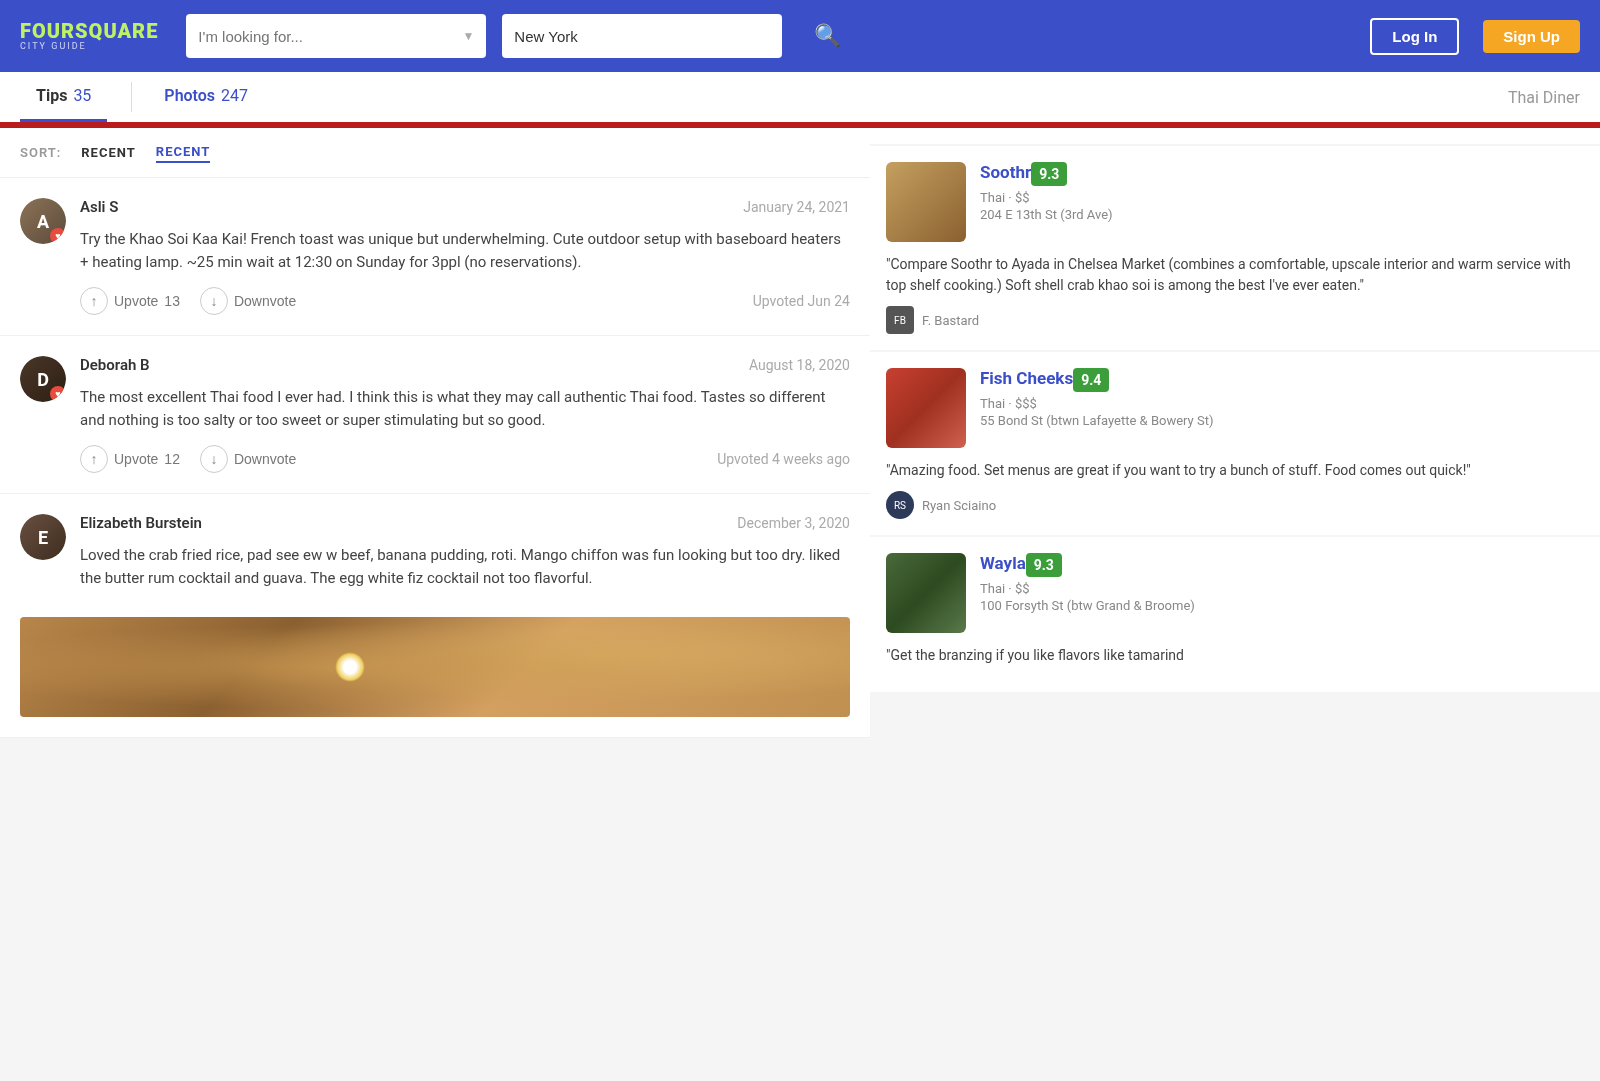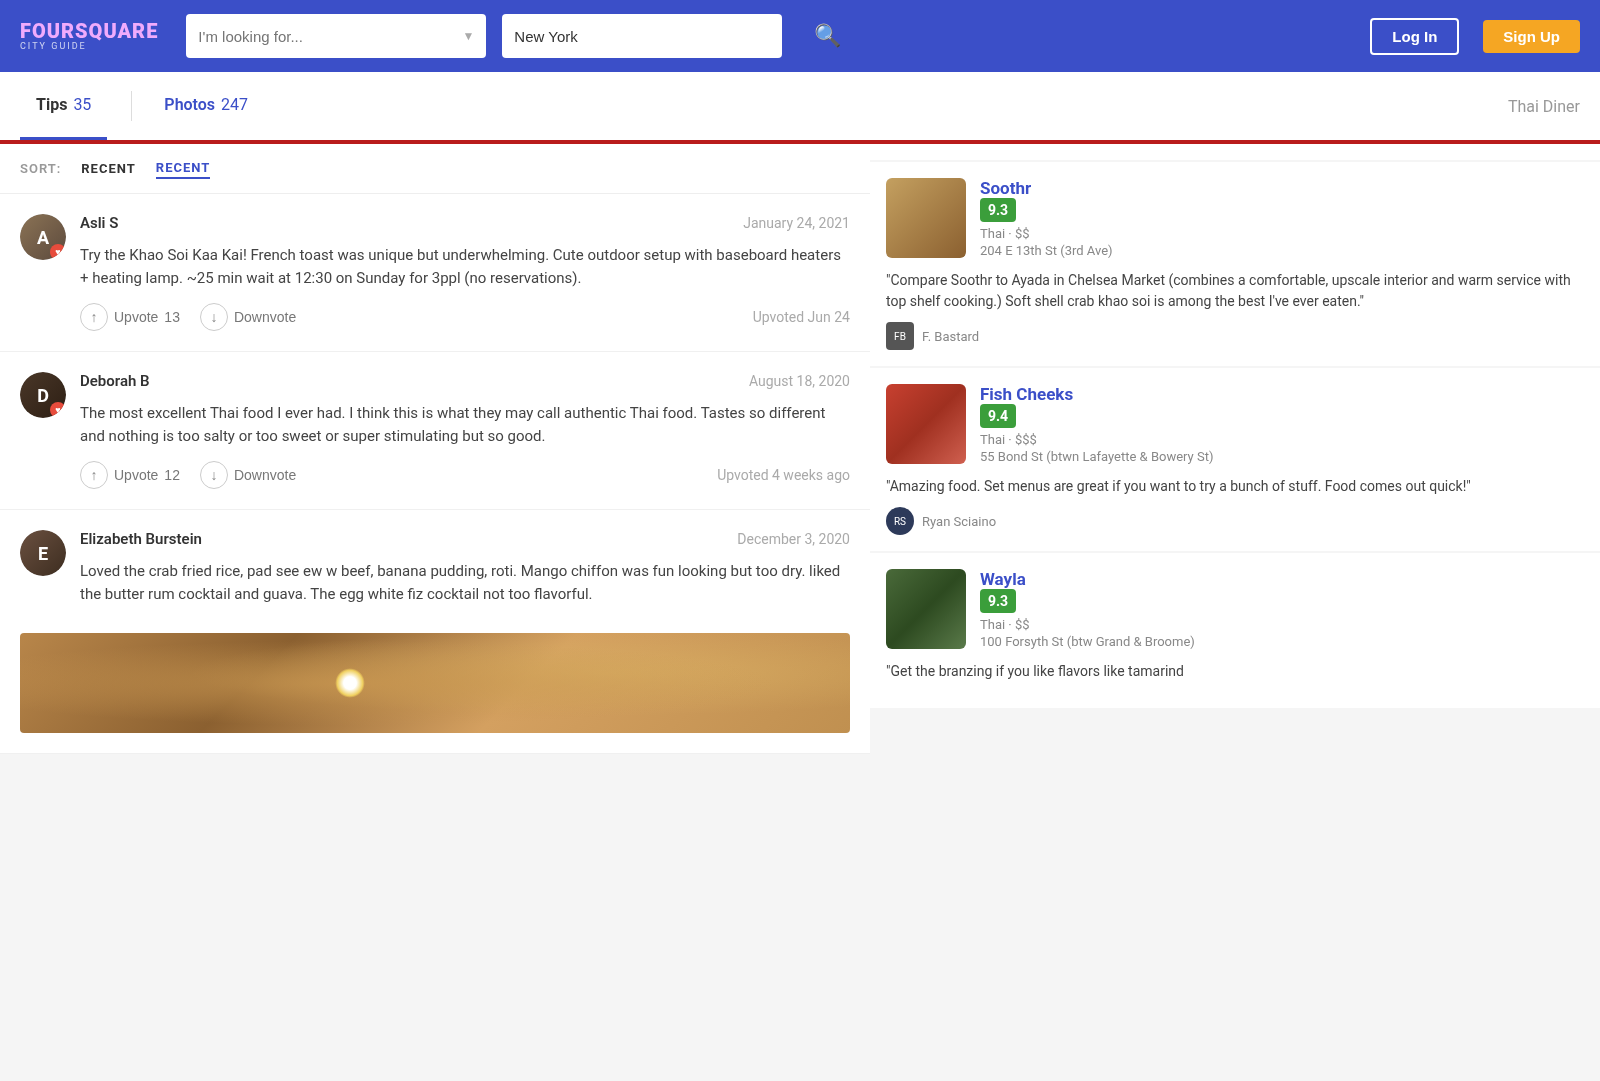--- a/index.html
+++ b/index.html
@@ -13,21 +13,21 @@
       padding: 0 20px;
       height: 72px;
       gap: 16px;
     }
     .logo-area {
       display: flex;
       flex-direction: column;
       margin-right: 12px;
     }
     .logo-text {
-      color: #f0abfc;
+      color: #bef264;
       font-size: 20px;
       font-weight: 900;
       letter-spacing: 1px;
       line-height: 1;
     }
     .logo-sub {
       color: rgba(255,255,255,0.75);
       font-size: 9px;
       letter-spacing: 2px;
       text-transform: uppercase;
@@ -103,22 +103,22 @@
       cursor: pointer;
       margin-left: 8px;
     }
 
     
     .tabs-bar {
       background: white;
       display: flex;
       align-items: center;
       padding: 0 20px;
-      border-bottom: 4px solid #b91c1c;
-      height: 72px;
+      border-bottom: 6px solid #b91c1c;
+      height: 56px;
     }
     .tab-item {
       display: flex;
       align-items: center;
       gap: 6px;
       padding: 0 16px;
       height: 100%;
       cursor: pointer;
       font-size: 16px;
       color: #333;
@@ -346,21 +346,20 @@
       overflow: hidden;
     }
     .restaurant-info {
       flex: 1;
     }
     .restaurant-name-row {
       display: flex;
       justify-content: flex-start;
       align-items: flex-start;
       margin-bottom: 4px;
-      flex-direction: column;
     }
     .restaurant-name {
       font-size: 17px;
       font-weight: 700;
       color: #3b4fc8;
     }
     .score-badge {
       background: #3b9e3b;
       color: white;
       font-size: 14px;

